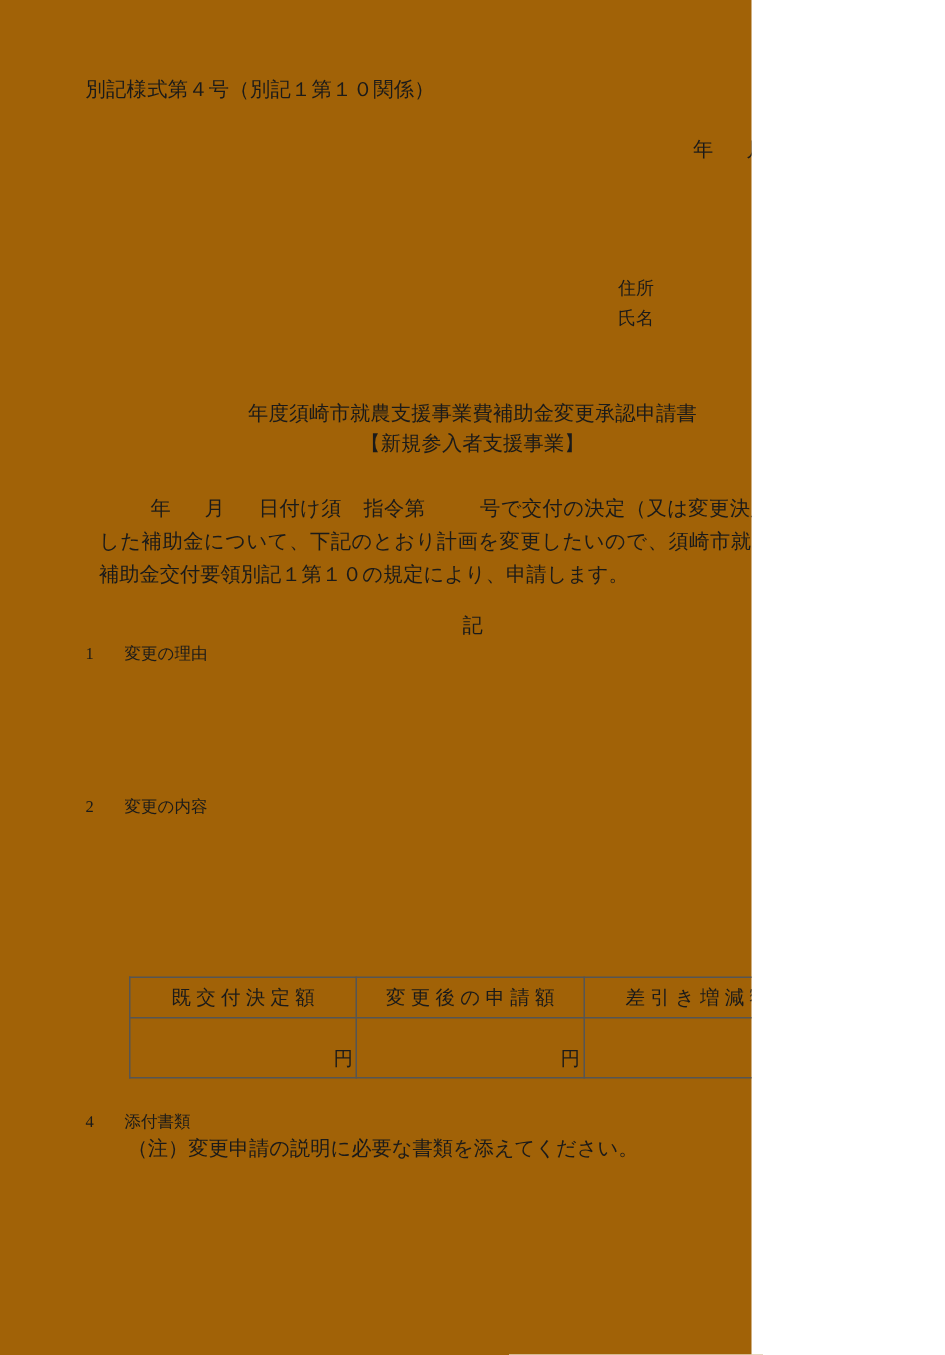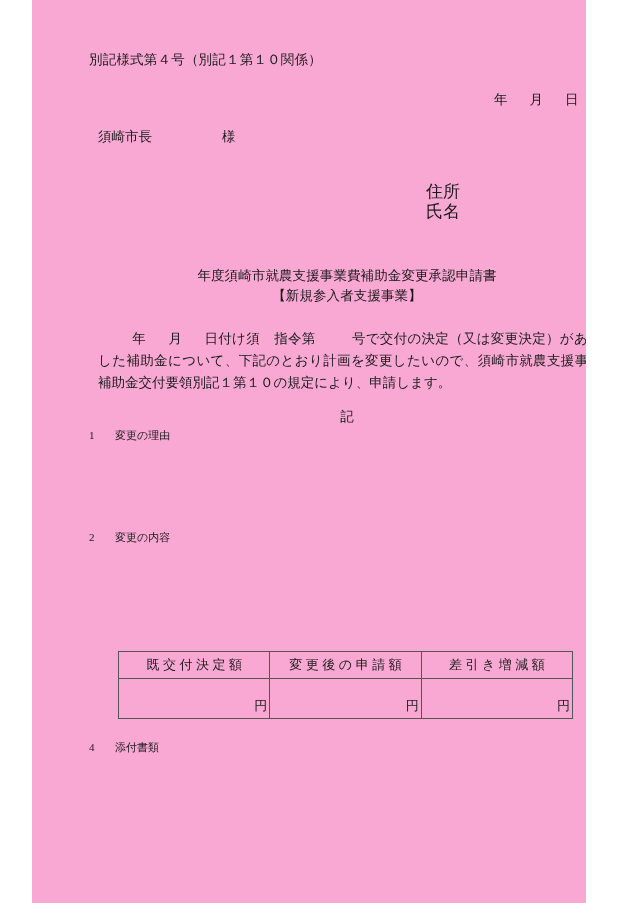--- a/index.html
+++ b/index.html
@@ -6,25 +6,24 @@
     margin: 0;
     padding: 0;
     background: #ffffff;
   }
   body {
     font-family: "Liberation Serif", "DejaVu Serif", serif;
     color: #1a1a1a;
   }
   #page {
     position: relative;
-    width: 554px;
+    width: 501px;
     height: 903px;
-    background: #f9a8d4;
+    background: #a16207;
     overflow: hidden;
-    margin-left: 32px;
   }
   .abs { position: absolute; }
 
   .form-code {
     left: 57px;
     top: 51px;
     font-size: 13.5px;
     letter-spacing: 0.2px;
     white-space: nowrap;
   }
@@ -38,23 +37,23 @@
 
   .addressee {
     left: 66px;
     top: 128px;
     font-size: 13.5px;
     white-space: nowrap;
   }
   .addressee .honorific-gap { display: inline-block; width: 70px; }
 
   .applicant {
-    left: 394px;
+    left: 412px;
     top: 182px;
-    font-size: 17px;
+    font-size: 12px;
     line-height: 20px;
   }
 
   .doc-title {
     left: 0;
     top: 267px;
     width: 630px;
     text-align: center;
     font-size: 13.5px;
     letter-spacing: 0.1px;
@@ -139,23 +138,20 @@
 <body>
 
 <div id="page">
 
   <div class="abs form-code">別記様式第４号（別記１第１０関係）</div>
 
   <div class="abs date-line">
     <span>年</span><span class="gap"></span><span>月</span><span class="gap"></span><span>日</span>
   </div>
 
-  <div class="abs addressee">
-    <span>須崎市長</span><span class="honorific-gap"></span><span>様</span>
-  </div>
 
   <div class="abs applicant">
     <div>住所</div>
     <div>氏名</div>
   </div>
 
   <div class="abs doc-title">年度須崎市就農支援事業費補助金変更承認申請書</div>
   <div class="abs doc-subtitle">【新規参入者支援事業】</div>
 
   <div class="abs body-text">
@@ -185,14 +181,15 @@
       <td class="val">円</td>
       <td class="val">円</td>
     </tr>
   </tbody>
     </table>
 
   <div class="abs section sec4">
     <span class="num">4</span><span>添付書類</span>
   </div>
 
+  <div class="abs note">（注）変更申請の説明に必要な書類を添えてください。</div>
 
 </div>
 
 </body></html>

